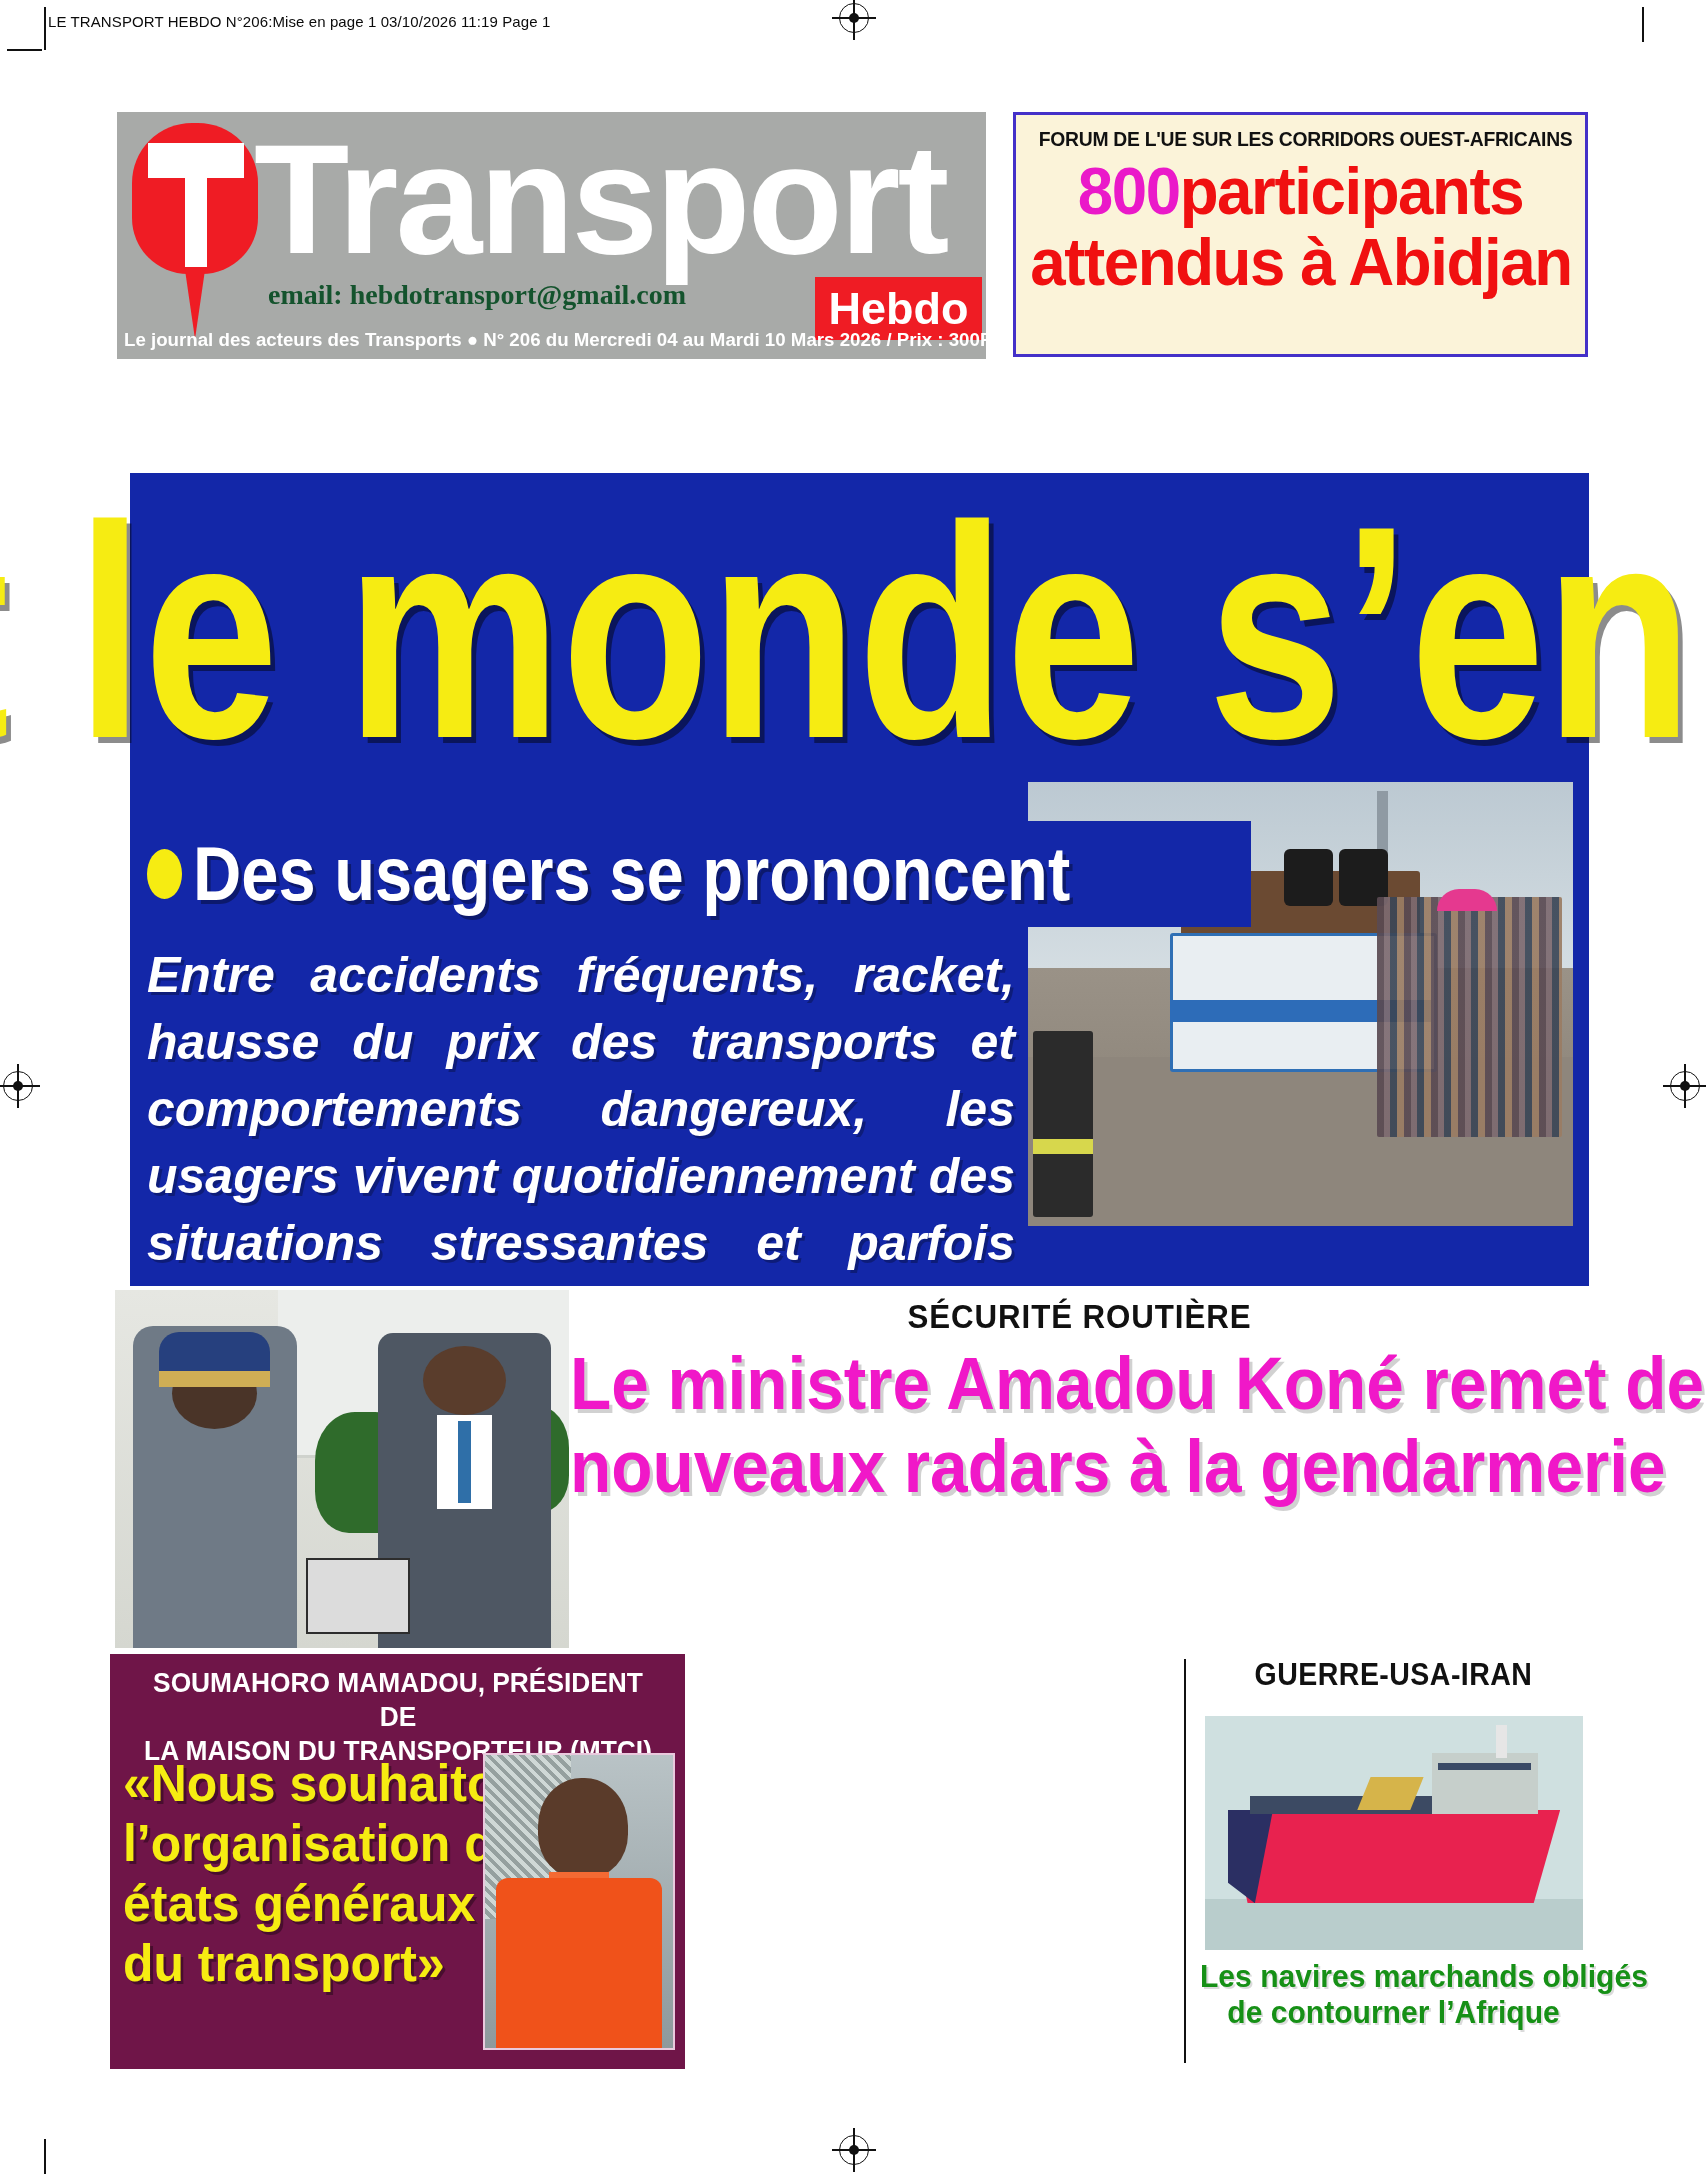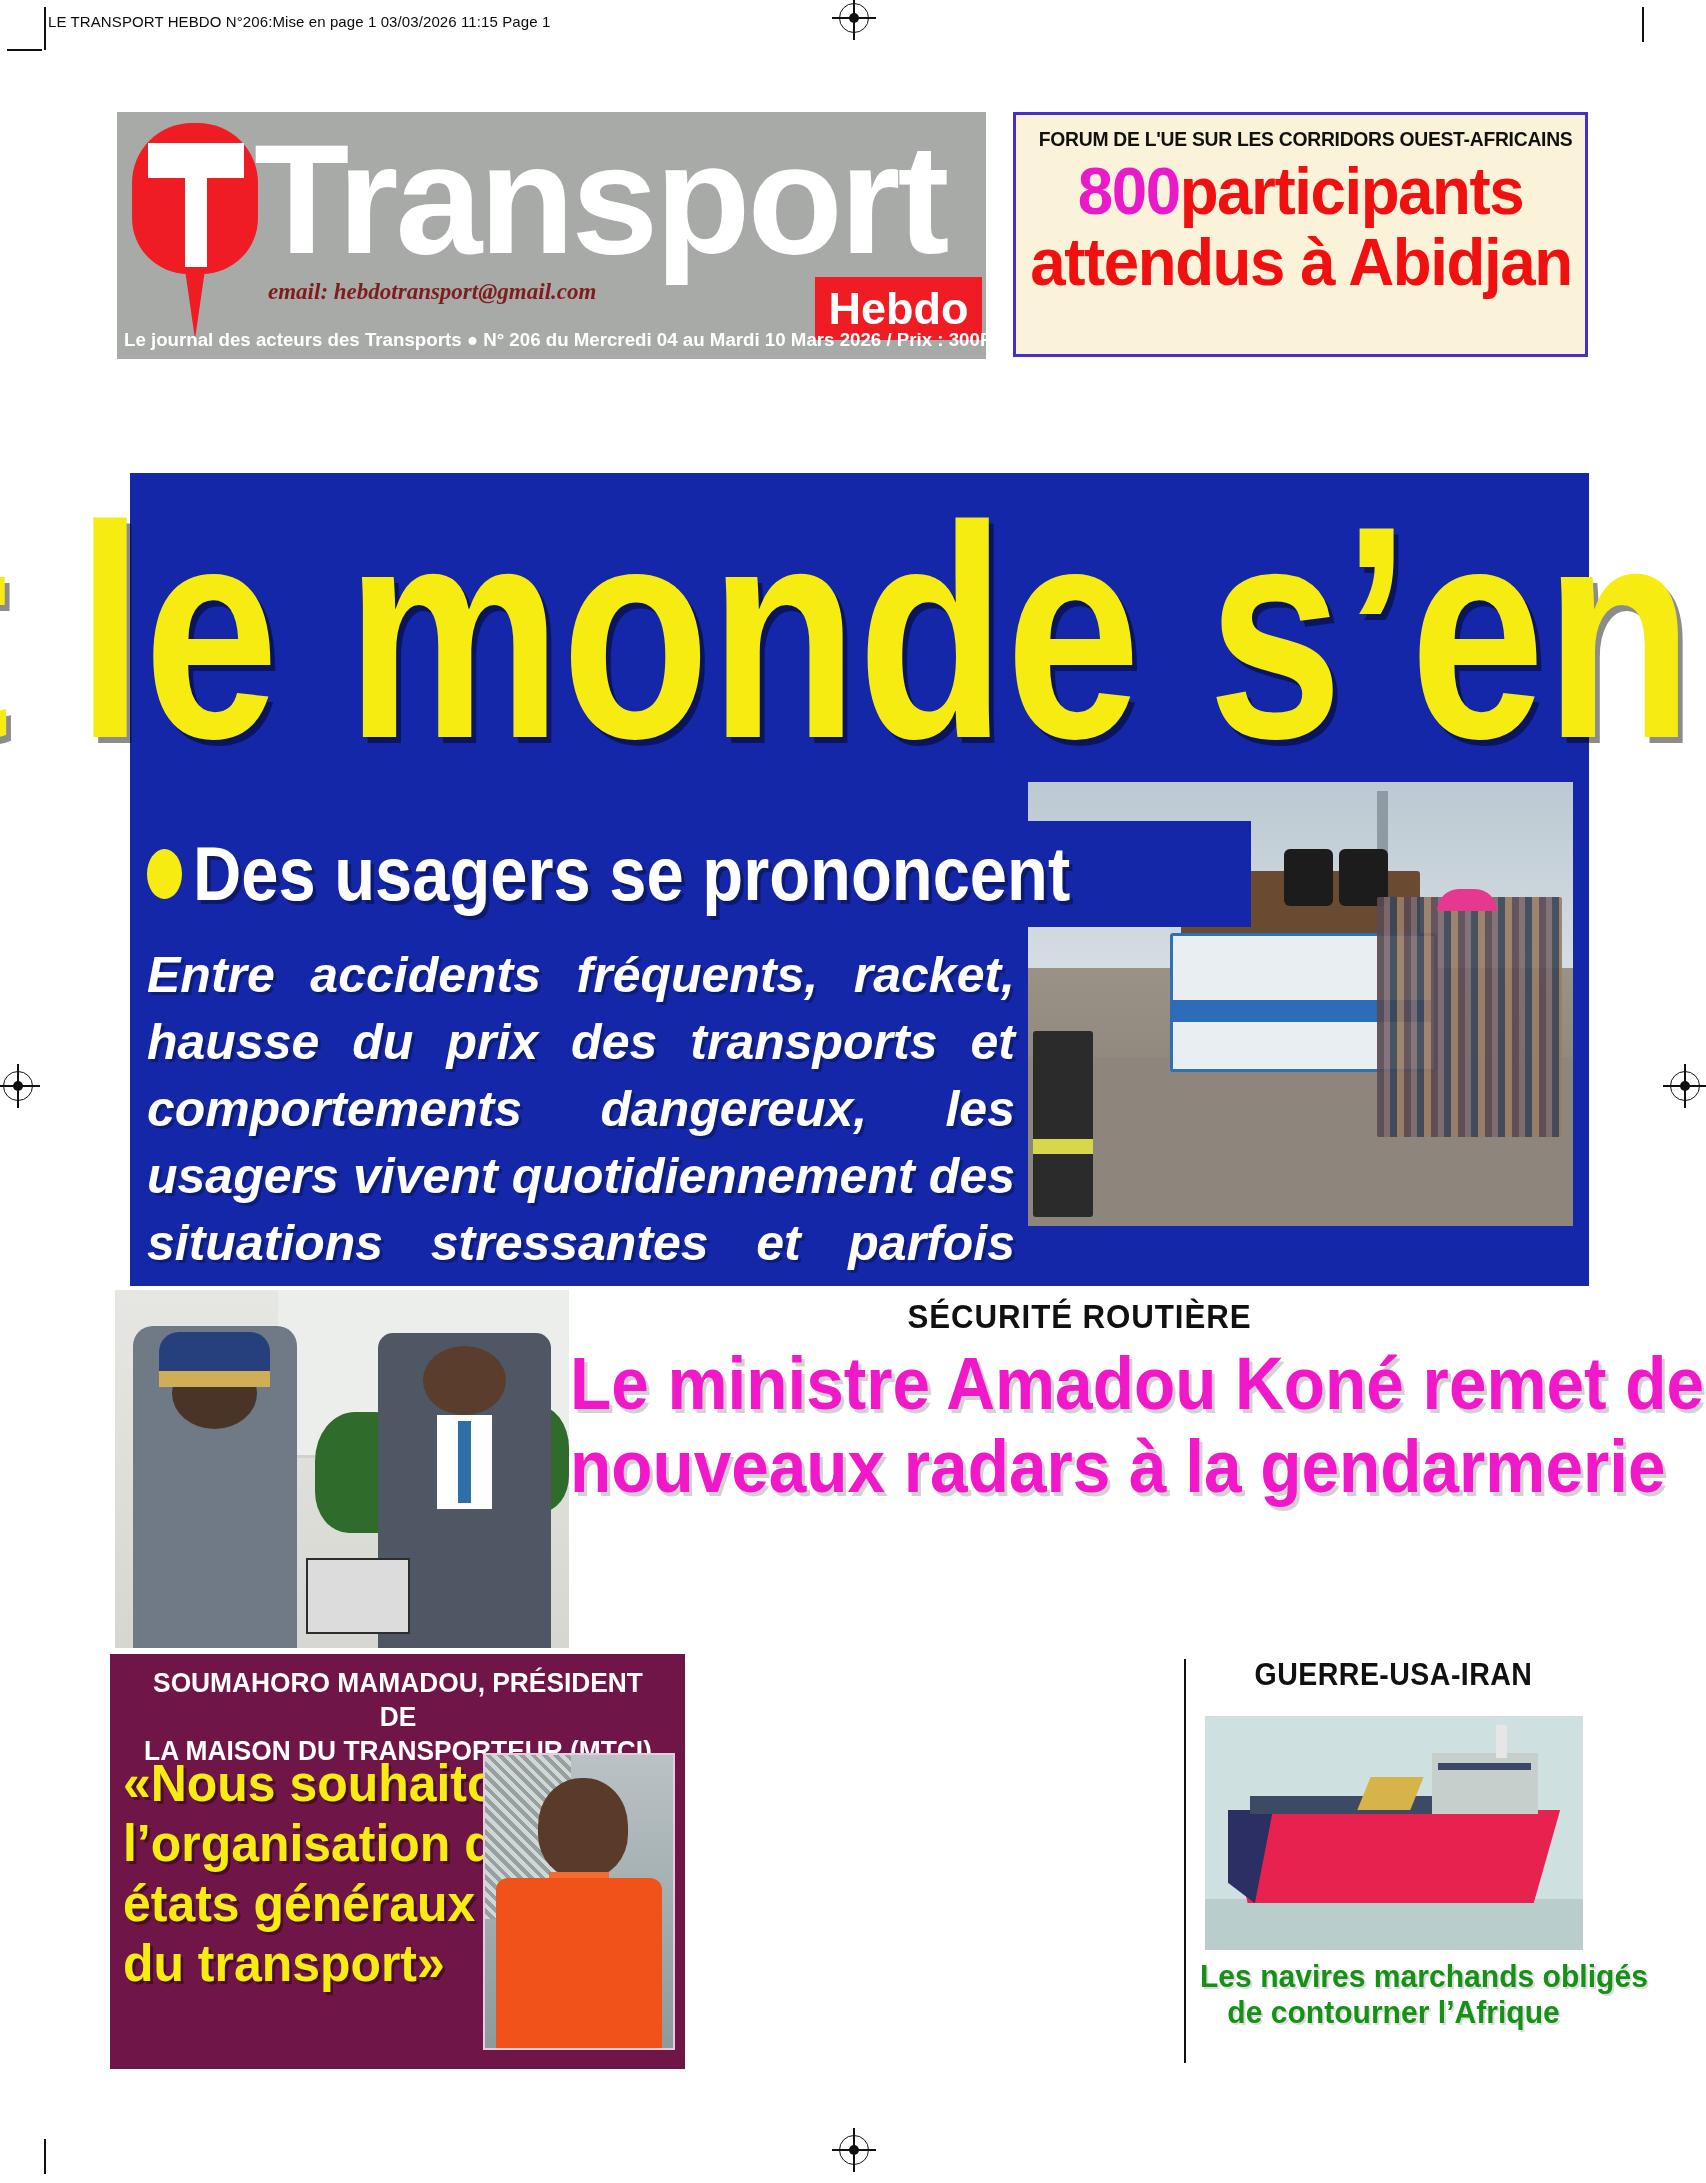--- a/index.html
+++ b/index.html
@@ -17,21 +17,21 @@
   
   .page{position:absolute;left:0;top:0;width:1706px;height:2183px;}
 
   
   .masthead{position:absolute;left:117px;top:112px;width:869px;height:247px;background:#a8aaa8;overflow:hidden;}
   .logo-pin{position:absolute;left:15px;top:11px;width:126px;height:151px;background:#ef1c24;border-radius:60px 60px 56px 56px;}
   .logo-pin-tail{position:absolute;left:67px;top:151px;width:0;height:0;border-left:11px solid transparent;border-right:11px solid transparent;border-top:76px solid #ef1c24;}
   .logo-pin-bar{position:absolute;left:31px;top:31px;width:96px;height:35px;background:#fff;}
   .logo-pin-stem{position:absolute;left:68px;top:31px;width:22px;height:124px;background:#fff;}
   .word-transport{position:absolute;left:137px;top:9px;font-size:156px;line-height:156px;color:#ffffff;font-weight:bold;font-family:"Liberation Sans",sans-serif;letter-spacing:-3px;white-space:nowrap;}
-  .email-line{position:absolute;left:151px;top:167px;font-size:23px;font-style:italic;font-weight:bold;color:#7f1d1d;font-family:"Liberation Serif",serif;white-space:nowrap;}
+  .email-line{position:absolute;left:151px;top:167px;font-size:28px;font-weight:bold;color:#14532d;font-family:"Liberation Serif",serif;white-space:nowrap;}
   .hebdo-badge{position:absolute;right:4px;top:165px;width:167px;height:63px;background:#ef1c24;}
   .hebdo-badge span{position:absolute;left:50%;top:50%;transform:translate(-50%,-50%);color:#fff;font-size:45px;font-weight:bold;white-space:nowrap;font-family:"Liberation Sans",sans-serif;}
   .tagline{position:absolute;left:7px;bottom:8px;font-size:18.7px;font-weight:bold;color:#ffffff;white-space:nowrap;font-family:"Liberation Sans",sans-serif;}
 
   
   .promo{position:absolute;left:1013px;top:112px;width:575px;height:245px;background:#fbf3d9;border:3.5px solid #4430c8;box-sizing:border-box;}
   .promo-kicker{position:absolute;left:0;right:0;top:12px;text-align:center;font-size:21px;font-weight:bold;color:#111;letter-spacing:-0.3px;transform:scaleX(.92);font-family:"Liberation Sans",sans-serif;white-space:nowrap;}
   .promo-l1{position:absolute;left:0;right:0;top:42px;text-align:center;font-size:67px;line-height:67px;font-weight:bold;letter-spacing:-1.5px;white-space:nowrap;transform:scaleX(.95);font-family:"Liberation Sans",sans-serif;}
   .promo-l2{position:absolute;left:0;right:0;top:113px;text-align:center;font-size:67px;line-height:67px;font-weight:bold;color:#f01010;letter-spacing:-1.5px;white-space:nowrap;transform:scaleX(.95);font-family:"Liberation Sans",sans-serif;}
   .pk-num{color:#ea19c9;}
@@ -131,21 +131,21 @@
   .sh-house .win{position:absolute;left:6%;top:16%;width:88%;height:12%;background:#3a4a66;}
   .sh-mast{position:absolute;right:20%;top:4%;width:3%;height:14%;background:#e6e6e6;}
   .sh-crane{position:absolute;left:42%;top:26%;width:14%;height:14%;background:#d6b44a;transform:skewX(-22deg);}
 </style>
 </head>
 <body>
 
 <div class="page">
 
   <div class="crop-vline" style="left:44px;top:7px;width:1.5px;height:43px;"></div>
-  <div class="crop-text">LE TRANSPORT HEBDO N°206:Mise en page 1  03/03/2026  11:15  Page 1</div>
+  <div class="crop-text">LE TRANSPORT HEBDO N°206:Mise en page 1  03/10/2026  11:19  Page 1</div>
   <div class="reg" style="left:839px;top:3px;">
       <i class="dot"></i>
     </div>
   <div class="reg" style="left:3px;top:1071px;">
       <i class="dot"></i>
     </div>
   <div class="reg" style="left:1670px;top:1071px;">
       <i class="dot"></i>
     </div>
   <div class="reg" style="left:839px;top:2135px;">

